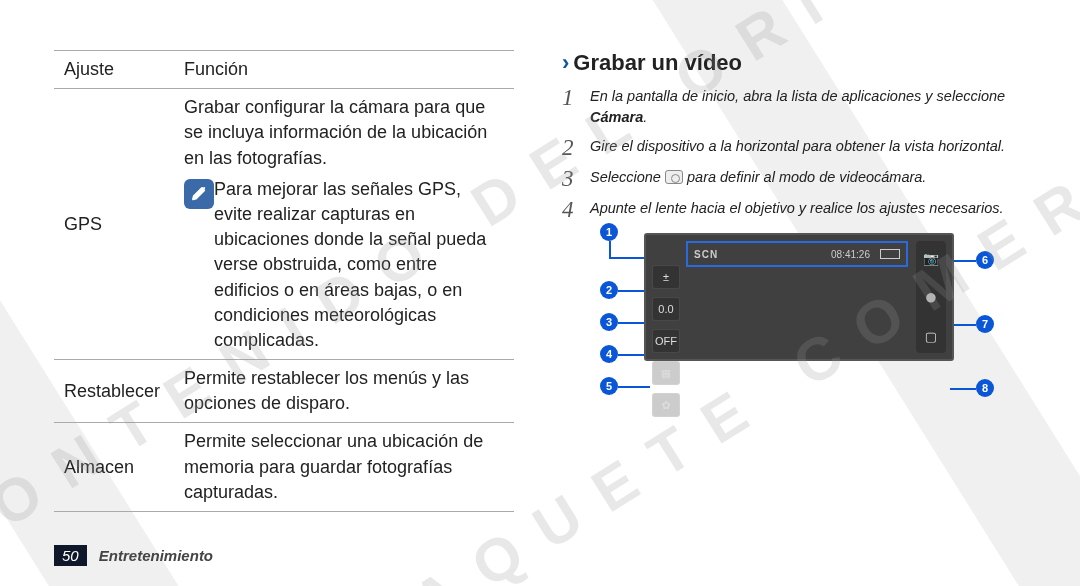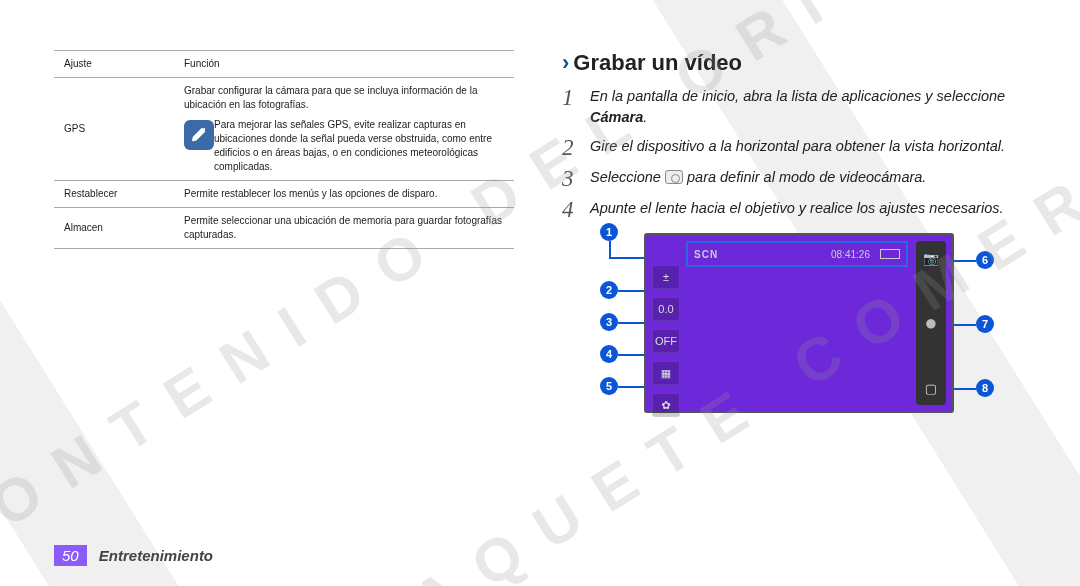--- a/index.html
+++ b/index.html
@@ -51,21 +51,21 @@
     display: flex;
     padding: 50px 40px 0 54px;
     gap: 48px;
   }
   .col { width: 460px; }
   .col-right { width: 470px; }
 
   table.settings {
     width: 100%;
     border-collapse: collapse;
-    font-size: 10px;
+    font-size: 18px;
     line-height: 1.4;
   }
   table.settings th {
     text-align: left;
     font-weight: 400;
     padding: 6px 10px 6px 10px;
     border-top: 1px solid #aaa;
     border-bottom: 1px solid #aaa;
   }
   table.settings td {
@@ -145,22 +145,22 @@
 
   
   .camwrap {
     position: relative;
     margin-top: 12px;
     margin-left: 44px;
     width: 388px;
   }
   .camscreen {
     width: 310px;
-    height: 180px;
-    background: #6d28d9;
+    height: 128px;
+    background: #404040;
     border: 2px solid #555;
     border-radius: 3px;
     position: relative;
     margin-left: 38px;
   }
   .cam-left-icons {
     position: absolute;
     left: 6px; top: 30px;
     display: flex;
     flex-direction: column;
@@ -220,21 +220,21 @@
 
   .footer {
     position: absolute;
     left: 54px;
     bottom: 20px;
     font-size: 15px;
     color: #444;
   }
   .footer .pn {
     display:inline-block;
-    background:#8b5cf6;
+    background:#0f172a;
     color:#fff;
     padding:2px 8px;
     font-style: italic;
     margin-right: 8px;
   }
   .footer .sect { font-style: italic; font-weight: bold; }
 </style>
 </head>
 <body>
 

